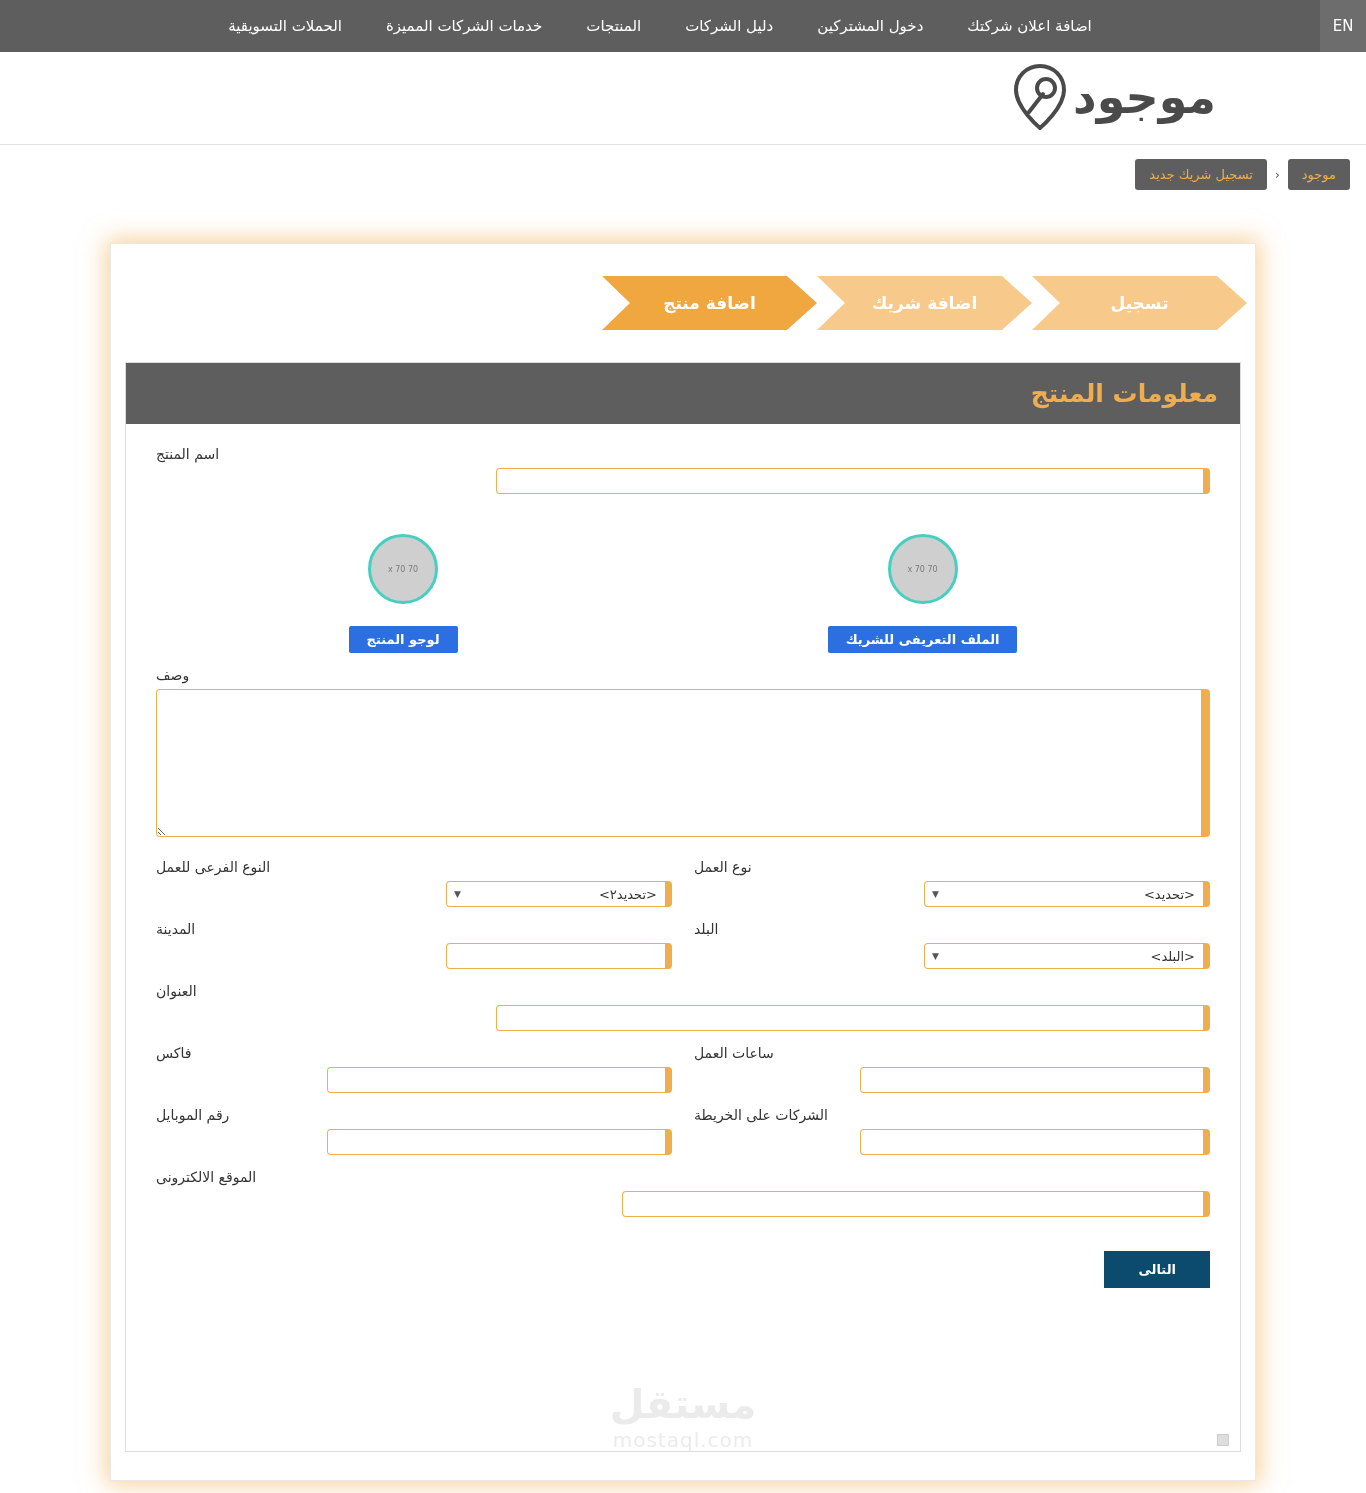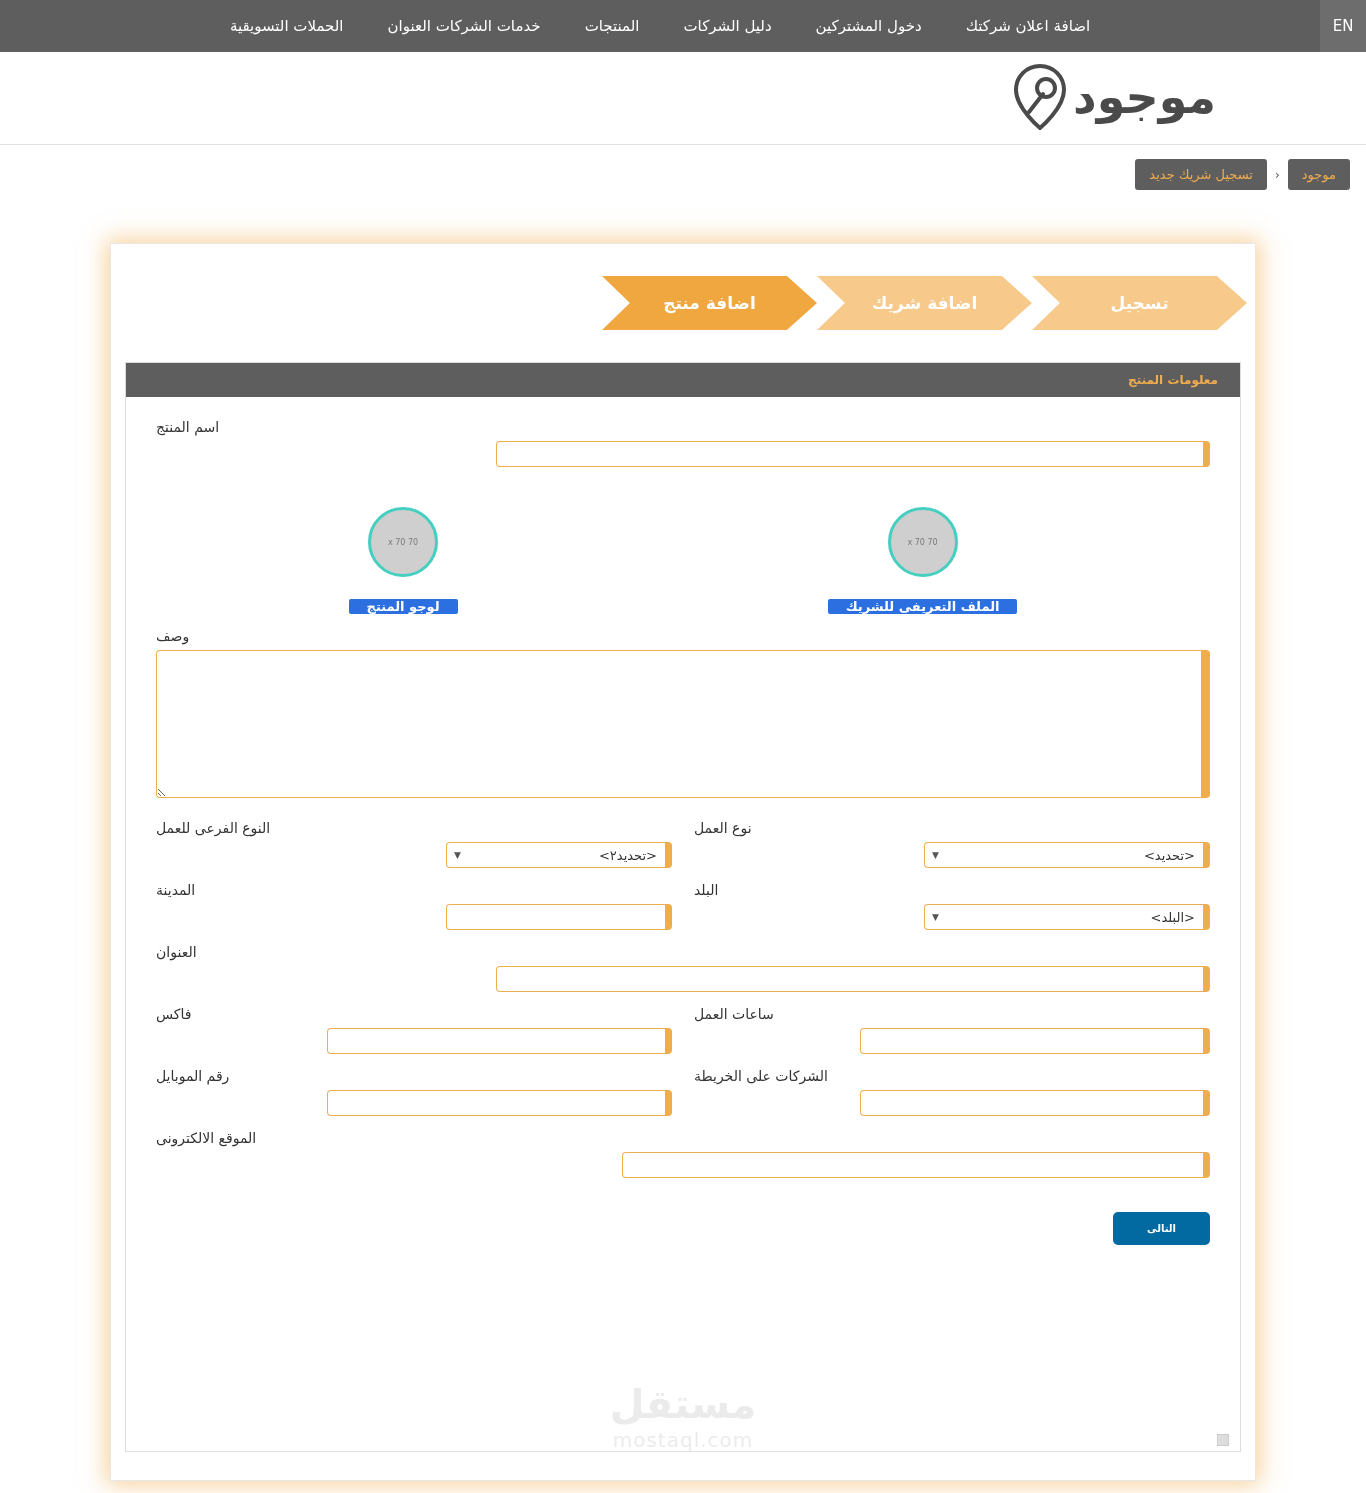--- a/index.html
+++ b/index.html
@@ -164,23 +164,23 @@
   
   .card {
     margin: 0 14px 16px 14px;
     border: 1px solid #ddd;
     background: #fff;
     min-height: 1090px;
   }
   .card-header {
     background: #5e5e5e;
     color: #f0ad4e;
-    font-size: 12px;
+    font-size: 25px;
     font-weight: bold;
-    padding: 10px 22px;
+    padding: 16px 22px;
     text-align: right;
   }
   .card-body {
     padding: 22px 30px 30px 30px;
   }
 
   
   .field-label {
     font-size: 14px;
     color: #333;
@@ -269,41 +269,41 @@
     justify-content: center;
     font-size: 8px;
     color: #7a7a7a;
   }
   .blue-btn {
     margin-top: 22px;
     background: #2b6fe0;
     color: #ffffff;
     font-size: 13px;
     font-weight: bold;
-    padding: 0 18px;
+    padding: 6px 18px;
     border: none;
     border-radius: 2px;
     cursor: pointer;
     white-space: nowrap;
     font-family: "DejaVu Sans", "Liberation Sans", sans-serif;
   }
 
   .next-row {
     display: flex;
     justify-content: flex-start;
     margin-top: 34px;
     direction: rtl;
   }
   .next-btn {
-    background: #0369a1;
+    background: #0c4a6e;
     color: #ffffff;
-    font-size: 10px;
+    font-size: 13px;
     font-weight: bold;
     border: none;
-    border-radius: 5px;
+    border-radius: 0;
     padding: 11px 34px;
     cursor: pointer;
     font-family: "DejaVu Sans", "Liberation Sans", sans-serif;
   }
 
   
   .watermark {
     position: absolute;
     left: 50%;
     transform: translateX(-50%);
@@ -338,21 +338,21 @@
 </head>
 <body>
 
 <div class="topbar">
   <div class="lang-btn">EN</div>
   <div class="nav-items">
     <div class="nav-item">اضافة اعلان شركتك</div>
     <div class="nav-item">دخول المشتركين</div>
     <div class="nav-item">دليل الشركات</div>
     <div class="nav-item">المنتجات</div>
-    <div class="nav-item">خدمات الشركات العنوان</div>
+    <div class="nav-item">خدمات الشركات المميزة</div>
     <div class="nav-item">الحملات التسويقية</div>
   </div>
 </div>
 
 <div class="logo-band">
   <div class="logo-wrap">
     <div class="logo-text">موجود</div>
     <div class="logo-mark">
       <svg width="54" height="66" viewBox="0 0 54 66">
         <path d="M27 2 C13 2 3 13 3 26 C3 44 27 64 27 64 C27 64 51 44 51 26 C51 13 41 2 27 2 Z" fill="none" stroke="#4a4a4a" stroke-width="4"></path>

